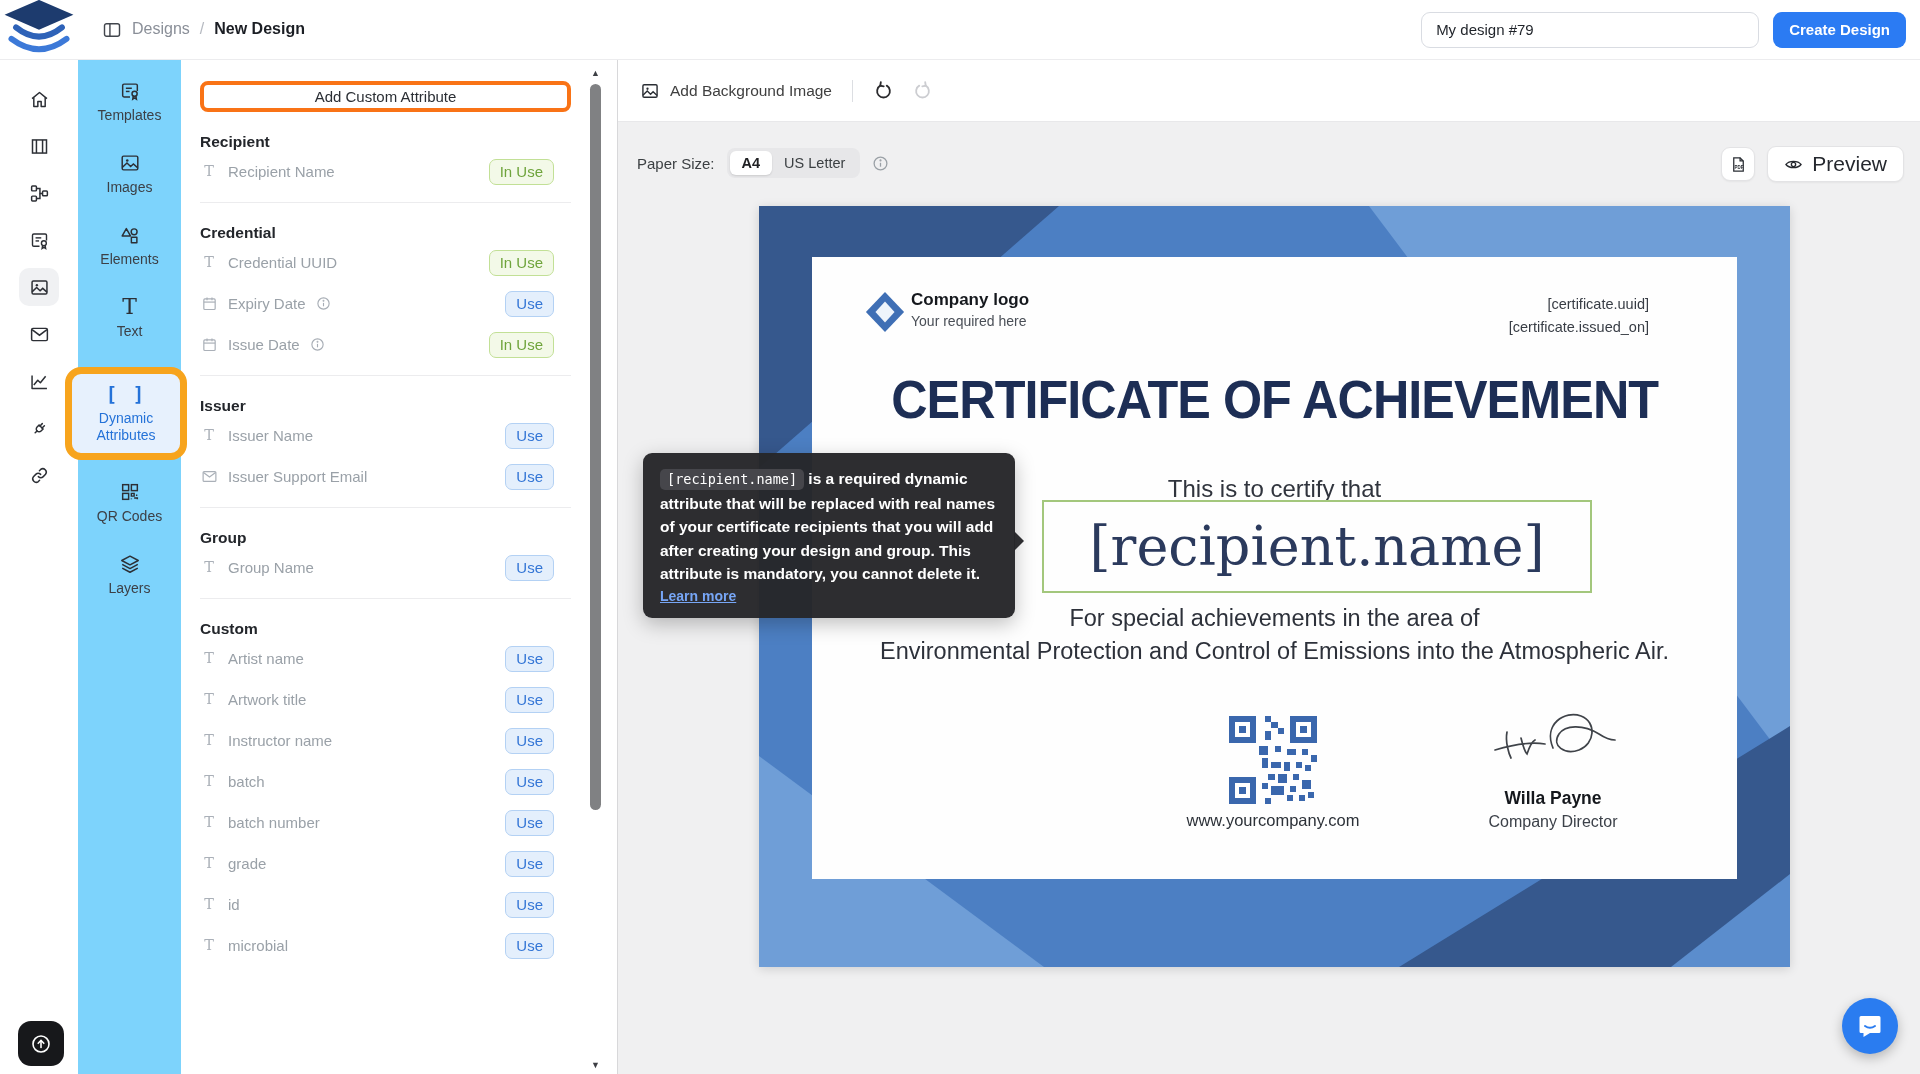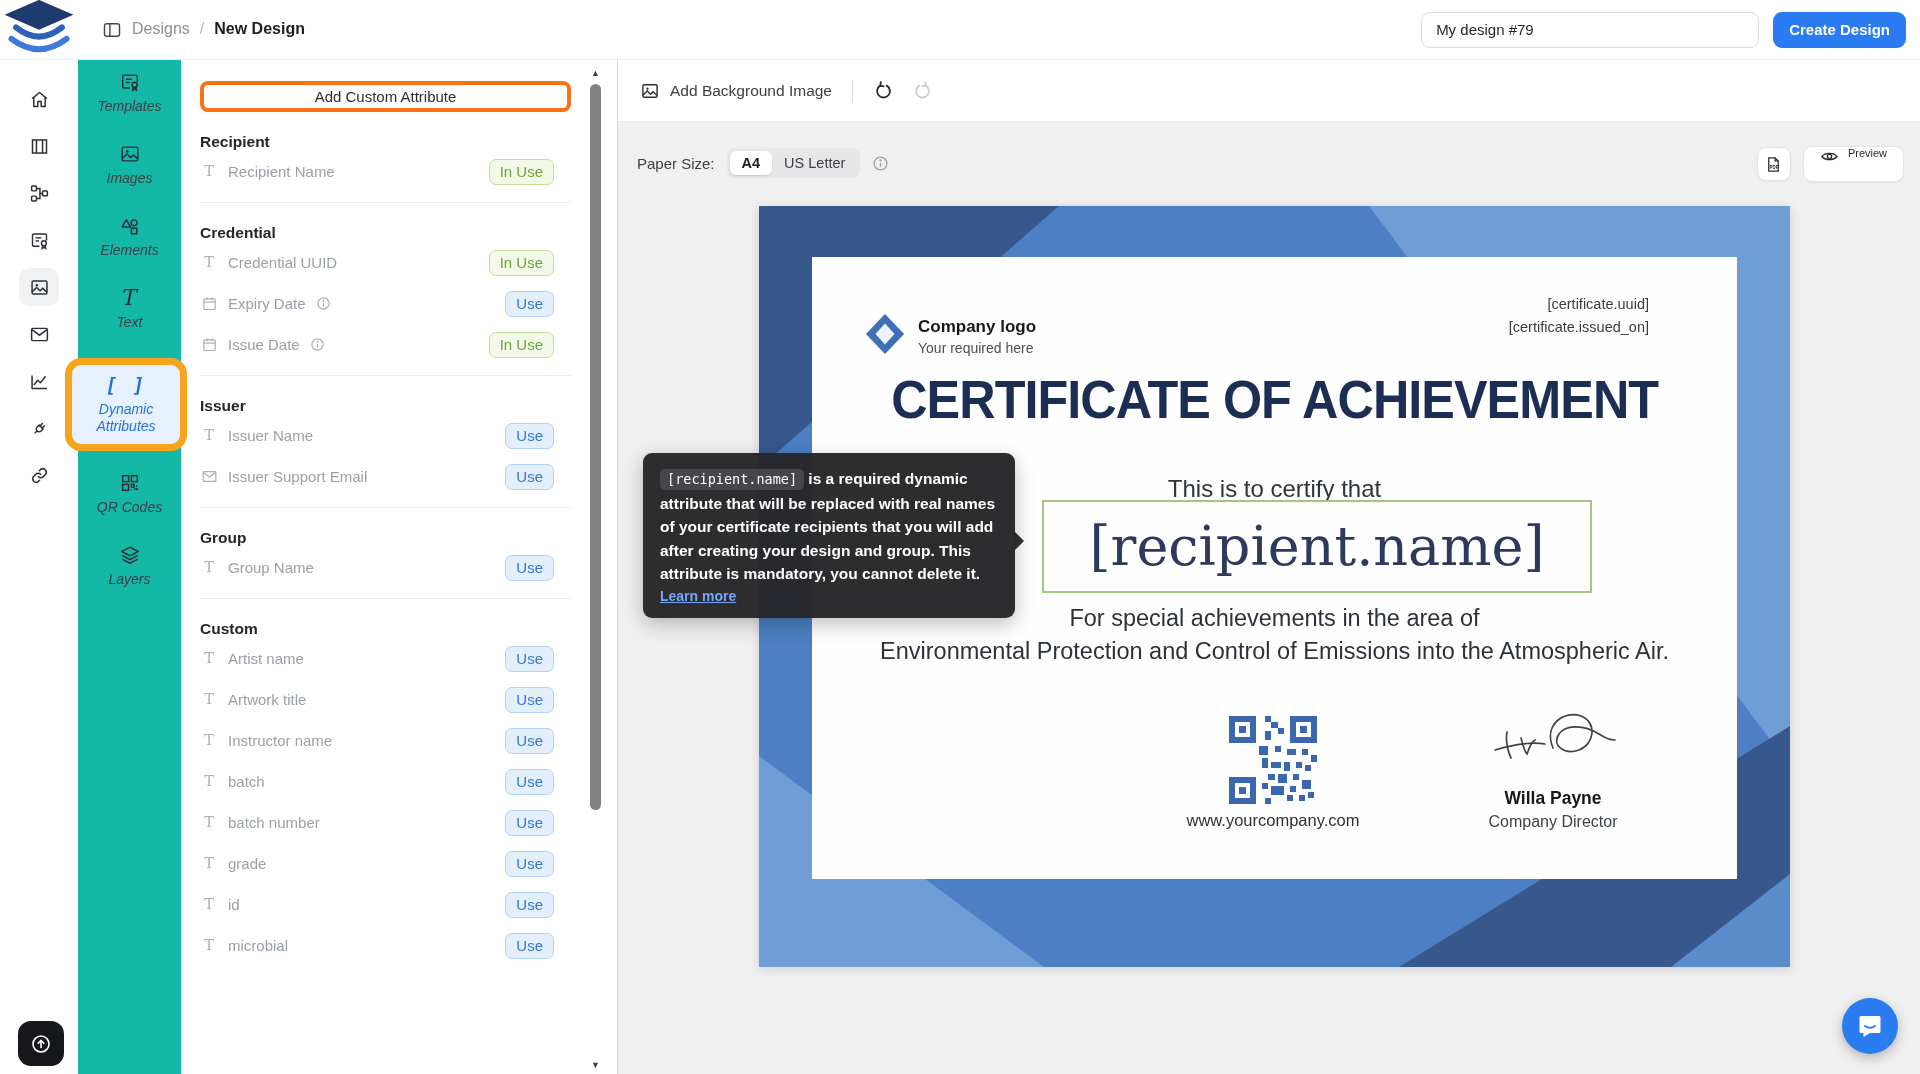--- a/index.html
+++ b/index.html
@@ -27,21 +27,21 @@
   .rail-items { display:flex; flex-direction:column; align-items:center; padding-top:20px; gap:9px; }
   .rail-item { width:40px; height:38px; display:flex; align-items:center; justify-content:center;
                color:#2c2f35; border-radius:10px; cursor:pointer; }
   .rail-item.active { background:#f0f1f3; }
   .rail-item svg { width:21px; height:21px; }
   .up-btn { position:absolute; left:18px; bottom:8px; width:46px; height:45px; background:#17181b;
             border-radius:13px; display:flex; align-items:center; justify-content:center; cursor:pointer; }
   .up-btn svg { width:24px; height:24px; }
 
   
-  .sidebar { position:absolute; left:78px; top:48px; bottom:0; width:103px; background:#14b8a6; z-index:21;font-style:italic; }
+  .sidebar { position:absolute; left:78px; top:57px; bottom:0; width:103px; background:#7dd3fc; z-index:21; }
   .side-item { display:flex; flex-direction:column; align-items:center; gap:4px; margin:0 auto 27px;
                width:96px; color:#35383f; cursor:pointer; }
   .sidebar-inner { padding-top:22px; }
   .side-ic { height:24px; display:flex; align-items:center; justify-content:center; color:#2c2f35; }
   .side-ic svg { width:22px; height:22px; }
   .side-label { font-size:14px; color:#3c4047; text-align:center; line-height:17px; }
   .side-item.active { position:relative; background:#e7f1fd; border:7px solid #f7a41d;
                       border-radius:16px; padding:8px 2px 9px; margin-bottom:20px; width:122px;
                       margin-left:-13px; }
   .side-item.active .side-label, .side-item.active .side-ic { color:#2472d8; }
@@ -91,30 +91,30 @@
   .seg .opt { font-size:14.5px; color:#3c4043; padding:4px 12px; border-radius:6px; cursor:pointer; }
   .seg .opt.sel { background:#fff; box-shadow:0 1px 2px rgba(0,0,0,.12); font-weight:600; color:#202124; }
   .paper-info { color:#9aa0a6; display:flex; cursor:pointer; }
   .paper-info svg { width:17px; height:17px; }
   .canvas-actions { position:absolute; right:16px; top:24px; display:flex; align-items:center; gap:12px; }
   .pdf-btn { width:34px; height:34px; background:#fff; border:1px solid #e3e3e5; border-radius:9px;
              display:flex; align-items:center; justify-content:center; cursor:pointer;
              box-shadow:0 1px 2px rgba(0,0,0,.05); }
   .pdf-btn svg { width:19px; height:19px; }
   .preview-btn { height:36px; background:#fff; border:1px solid #e3e3e5; border-radius:9px; padding:0 16px;
-                 display:flex; align-items:flex-start; gap:9px; font-size:11px; color:#25282e;
+                 display:flex; align-items:center; gap:9px; font-size:21px; color:#25282e;
                  font-family:inherit; cursor:pointer; box-shadow:0 1px 2px rgba(0,0,0,.05); }
   .preview-btn svg { width:19px; height:19px; }
 
   
   .cert { position:absolute; left:141px; top:84px; width:1031px; height:761px;
           box-shadow:0 2px 10px rgba(0,0,0,.14); }
   .cert-frame { position:absolute; inset:0; }
   .cert-card { position:absolute; left:53px; top:51px; width:925px; height:622px; background:#fefefe; }
-  .cc-logo { position:absolute; left:52px; top:33px; display:flex; gap:12px; align-items:flex-end;margin-top:22px; }
+  .cc-logo { position:absolute; left:52px; top:33px; display:flex; gap:5px; align-items:flex-start; }
   .cc-logo svg { width:42px; height:44px; }
   .cc-logo-name { font-size:17px; font-weight:700; color:#15181d; }
   .cc-logo-tag { font-size:14px; color:#4a4f57; margin-top:3px; }
   .cc-meta { position:absolute; right:88px; top:36px; text-align:right; font-size:14.5px; color:#383d45;
              line-height:23px; }
   .cc-title { position:absolute; left:0; right:0; top:112px; text-align:center; }
   .cc-title span { display:inline-block; font-size:53px; font-weight:800; color:#1d2e55;
                    transform:scaleX(.95); letter-spacing:-1px; white-space:nowrap; }
   .cc-certify { position:absolute; left:0; right:0; top:218px; text-align:center; font-size:24px; color:#30343d; }
   .cc-namebox { position:absolute; left:230px; top:243px; width:550px; height:93px;

